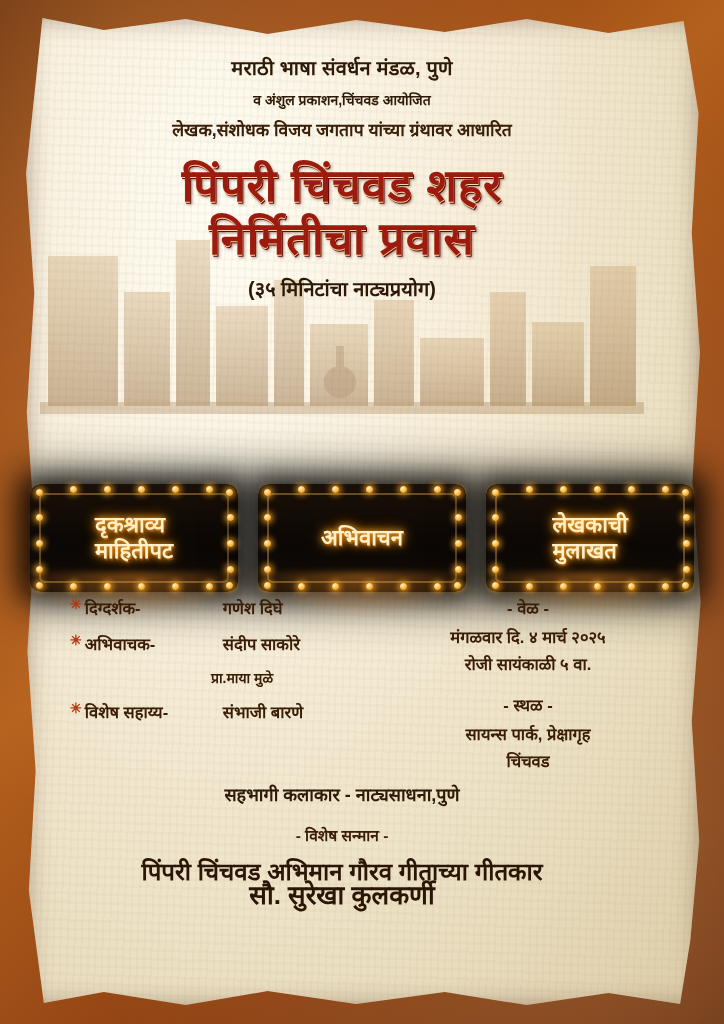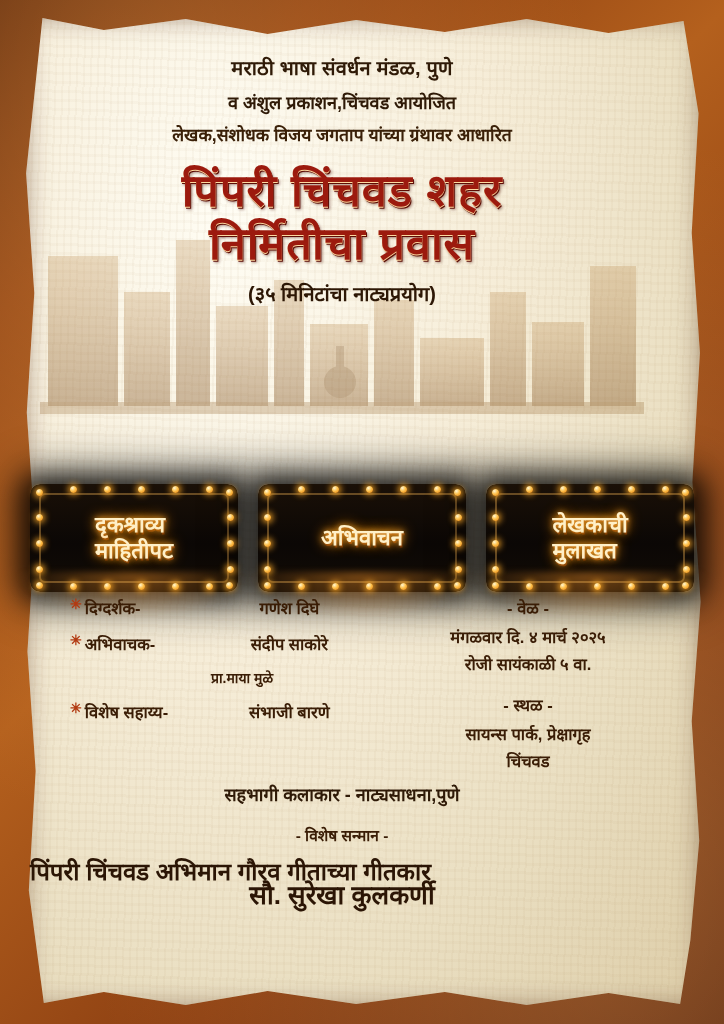--- a/index.html
+++ b/index.html
@@ -59,21 +59,21 @@
     position: absolute;
     left: 40px; top: 28px;
     width: 604px;
     text-align: center;
     color: #3a1d06;
   }
   .hdr1 {
     font-size: 20px; font-weight: bold; color: #2f1a07;
     letter-spacing: .2px; margin-top: 26px;
   }
-  .hdr2 { font-size: 18px; font-weight: bold; color: #2f1a07; margin-top: 9px; }
+  .hdr2 { font-size: 14px; font-weight: bold; color: #2f1a07; margin-top: 9px; }
   .hdr3 { font-size: 17.5px; font-weight: bold; color: #3a2008; margin-top: 20px; }
   .hdr4 { font-size: 17.5px; font-weight: bold; color: #3a2008; margin-top: 8px; }
 
   .title-wrap { position: relative; margin-top: 18px; }
   .title {
     font-size: 45px; font-weight: bold; line-height: 1.18;
     color: #9c1a0e;
     text-shadow:
       0 1px 0 #ffd9a0, 1px 2px 0 #5d0d06,
       2px 3px 3px rgba(70,10,0,0.45);
@@ -124,37 +124,37 @@
   .details {
     position: absolute; left: 46px; top: 596px; width: 632px;
     display: flex; justify-content: space-between;
     color: #3a1d06;
   }
   .col-left { width: 310px; text-align: left; padding-left: 24px; }
   .col-right { width: 300px; text-align: center; }
   .row { display: flex; font-size: 16.5px; font-weight: bold; margin-bottom: 13px; }
   .star { color: #b23a12; margin-right: 3px; font-size: 14px; }
   .role { width: 138px; }
-  .person { flex: 1; text-align: center; }
+  .person { flex: 1; }
   .indent { padding-left: 141px; margin-bottom: 13px; font-size: 14px; font-weight: bold; }
   .sect { font-size: 16.5px; font-weight: bold; margin-bottom: 6px; }
   .rline { font-size: 16.5px; font-weight: bold; margin-bottom: 4px; }
   .gap { height: 14px; }
 
   .cast {
     position: absolute; left: 40px; top: 782px; width: 604px;
     text-align: center; font-size: 18px; font-weight: bold; color: #2f1a07;
   }
   .honor-label {
     position: absolute; left: 40px; top: 824px; width: 604px;
     text-align: center; font-size: 15.5px; font-weight: bold; color: #3a1d06;
   }
   .honor-1 {
     position: absolute; left: 30px; top: 854px; width: 624px;
-    font-size: 24px; font-weight: bold; color: #2b1505;
+    text-align: center; font-size: 24px; font-weight: bold; color: #2b1505;
   }
   .honor-2 {
     position: absolute; left: 30px; top: 876px; width: 624px;
     text-align: center; font-size: 26px; font-weight: bold; color: #2b1505;
   }
 </style>
 </head>
 <body>
 
 <div id="poster">

